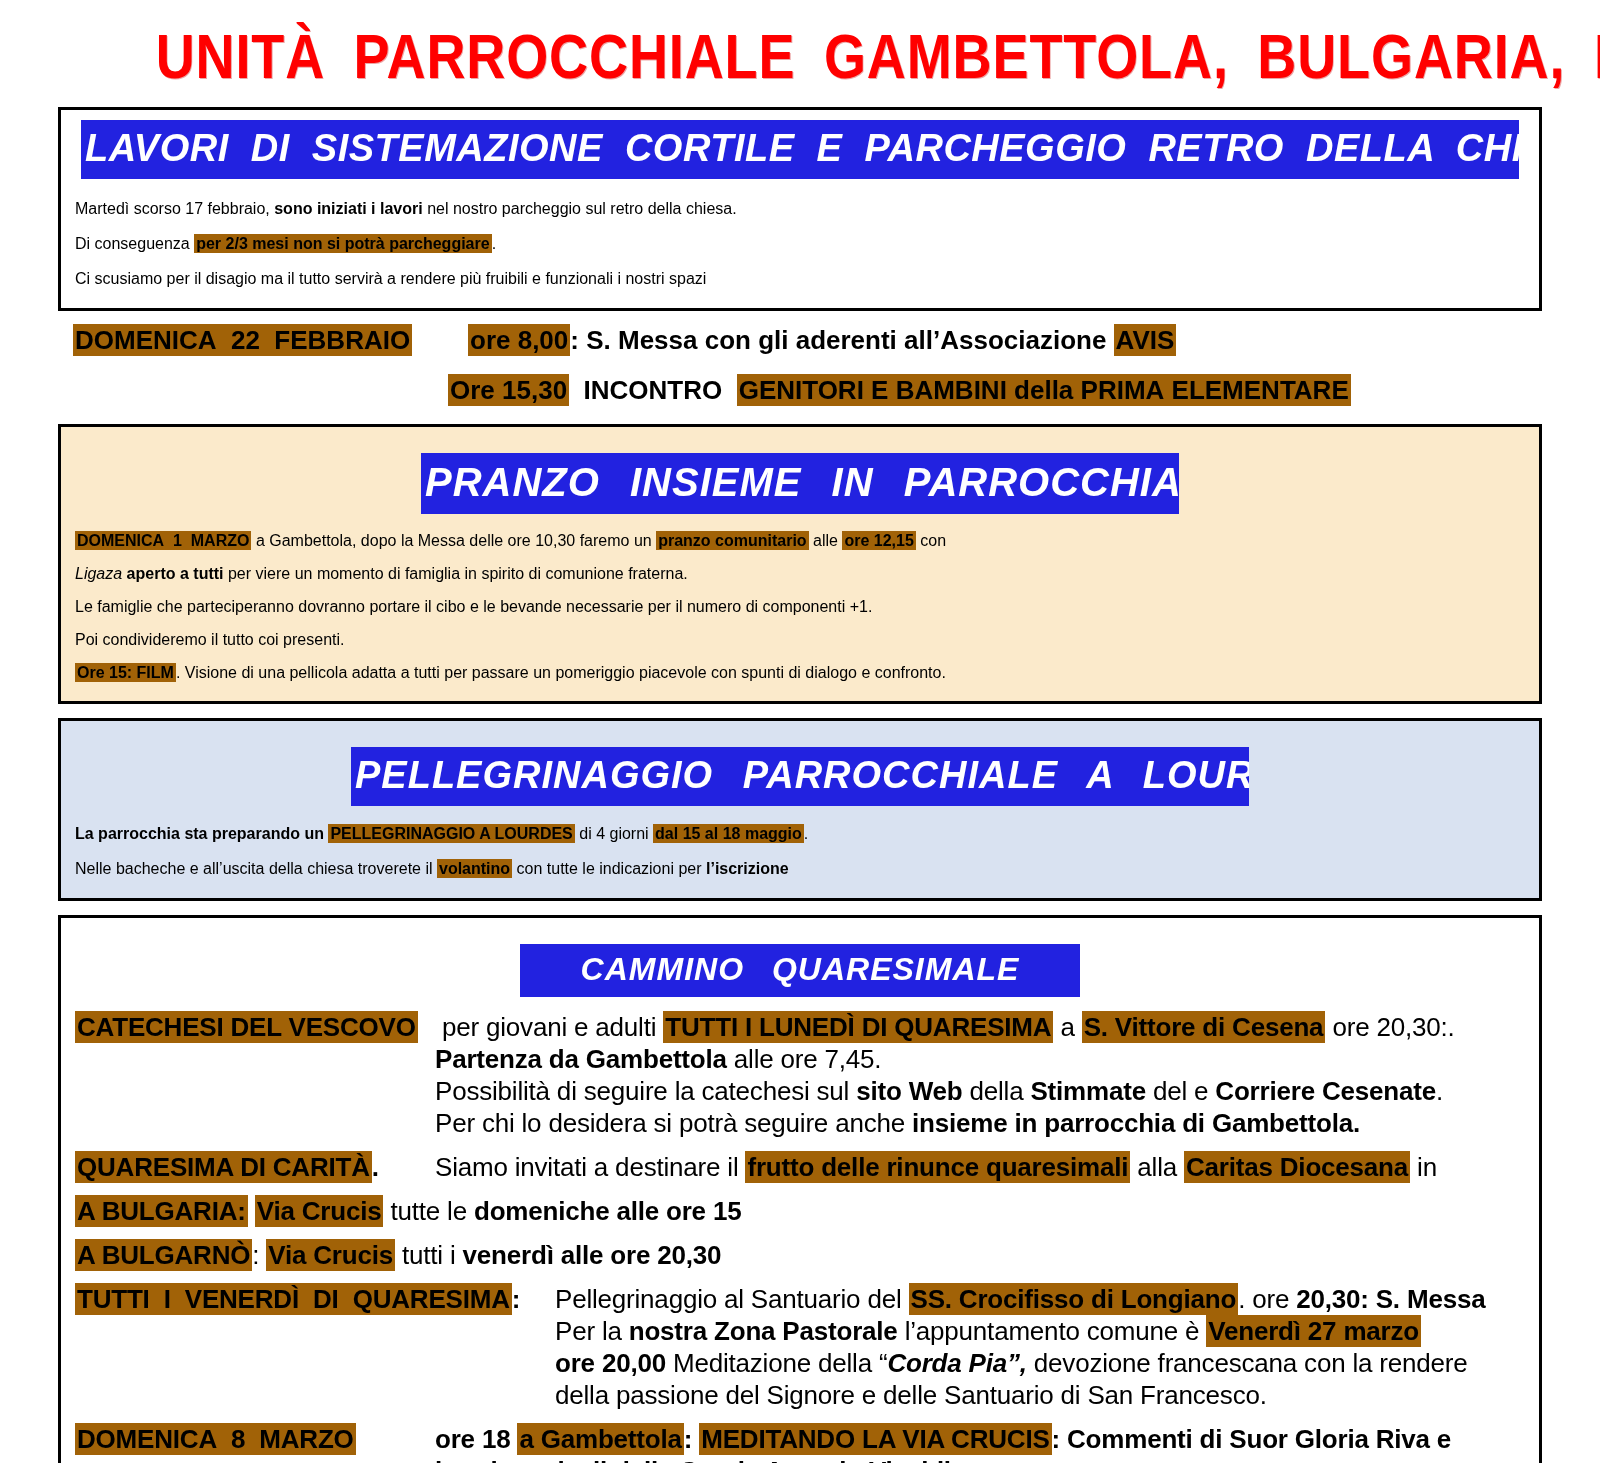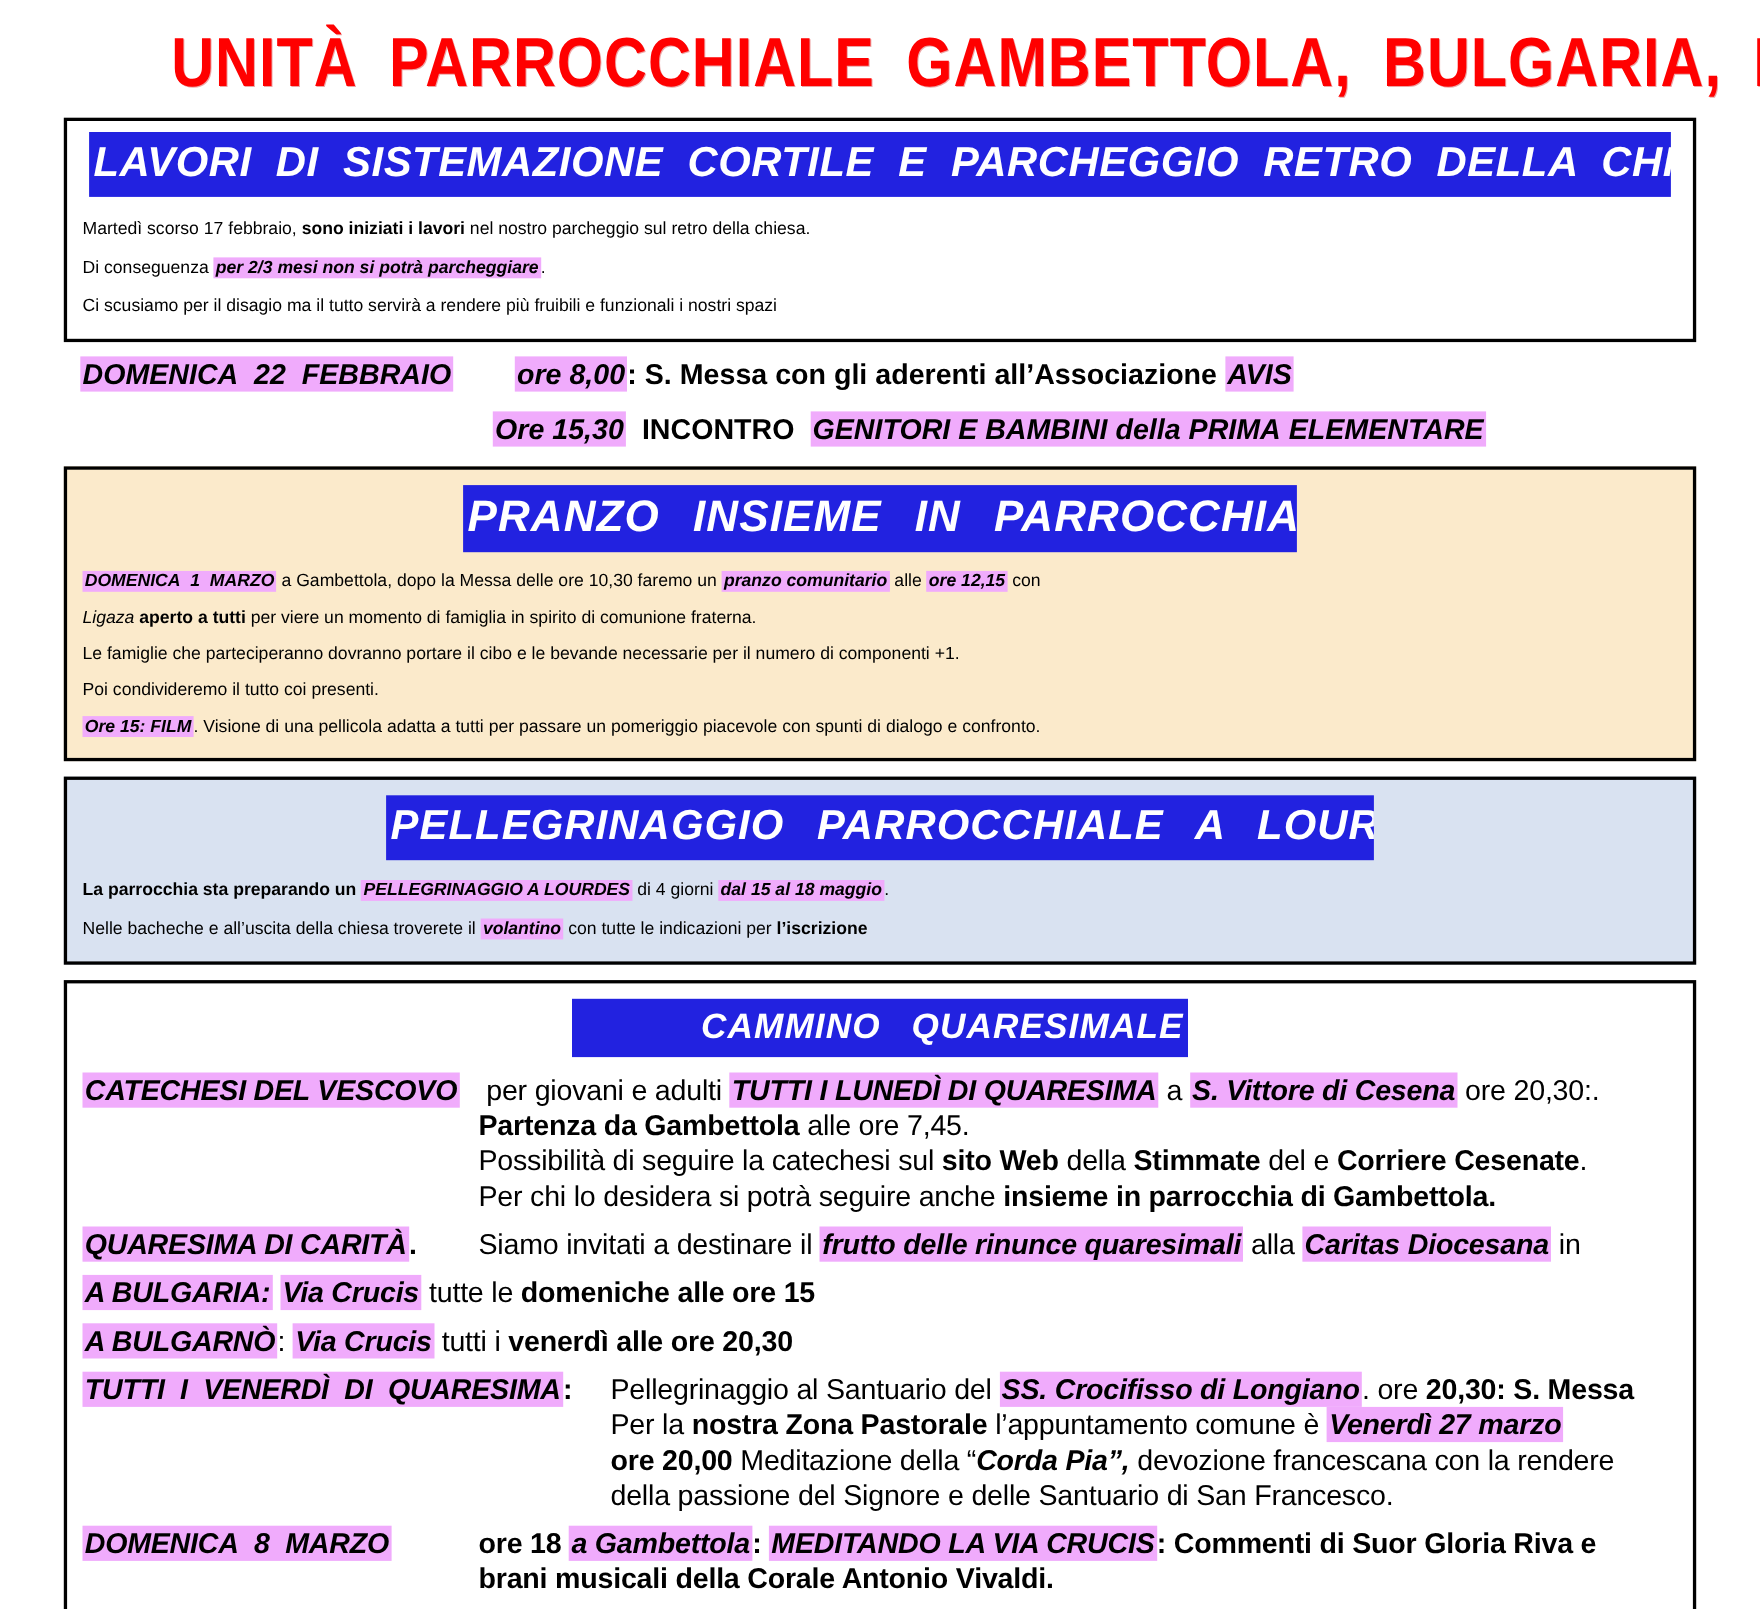--- a/index.html
+++ b/index.html
@@ -14,21 +14,21 @@
 
   
   .box{border:3px solid #000;background:#fff;padding:10px 14px 12px 14px;overflow:hidden;}
   .box.cream{background:#FBEACB;}
   .box.lightblue{background:#D9E2F1;} .mt14{margin-top:14px;} .mt10{margin-top:10px;}
 
   
   .banner{background:#2222E0;color:#fff;font-weight:bold;font-style:italic;
           text-align:center;padding:7px 4px 9px 4px;white-space:nowrap;overflow:hidden;}
   .banner-full{margin:0 6px 12px 6px;font-size:38px;word-spacing:11px;letter-spacing:0.5px;}
-  .banner-center{margin:4px auto 10px auto;font-size:40px;word-spacing:18px;letter-spacing:1px;text-align:right;}
+  .banner-center{margin:16px auto 10px auto;font-size:40px;word-spacing:18px;letter-spacing:1px;}
   .banner-pranzo{width:750px;}
   .banner-lourdes{width:890px;font-size:38px;}
   .banner-cammino{width:552px;font-size:32px;margin-bottom:14px;}
 
   
   .content{font-size:16px;line-height:35px;}
   .content .line{white-space:nowrap;}
   .pranzo-content{line-height:33px;}
   .cammino-content{font-size:26px;line-height:32px;letter-spacing:-0.2px;}
   .cammino-content .row{margin-bottom:12px;}
@@ -39,21 +39,21 @@
   .agenda{padding-left:15px;margin:12px 0 10px 0;font-size:26px;line-height:34px;}
   .agenda .row{margin-bottom:16px;}
   .agenda .row:last-child{margin-bottom:17px;}
   .agenda .line{white-space:nowrap;}
 
   
   .seg-p{}
   .seg-b{font-weight:bold;}
   .seg-i{font-style:italic;}
   .seg-bi{font-weight:bold;font-style:italic;}
-  .seg-h{background:#f0abfc;font-weight:bold;padding:1px 2px;font-style:italic;}
+  .seg-h{background:#a16207;font-weight:bold;padding:1px 2px;}
 </style>
 </head>
 <body>
 
 <div class="page">
 
   <div class="title-wrap">
     <span class="title">UNITÀ PARROCCHIALE GAMBETTOLA, BULGARIA, BULGARNÒ</span>
   </div>
 

